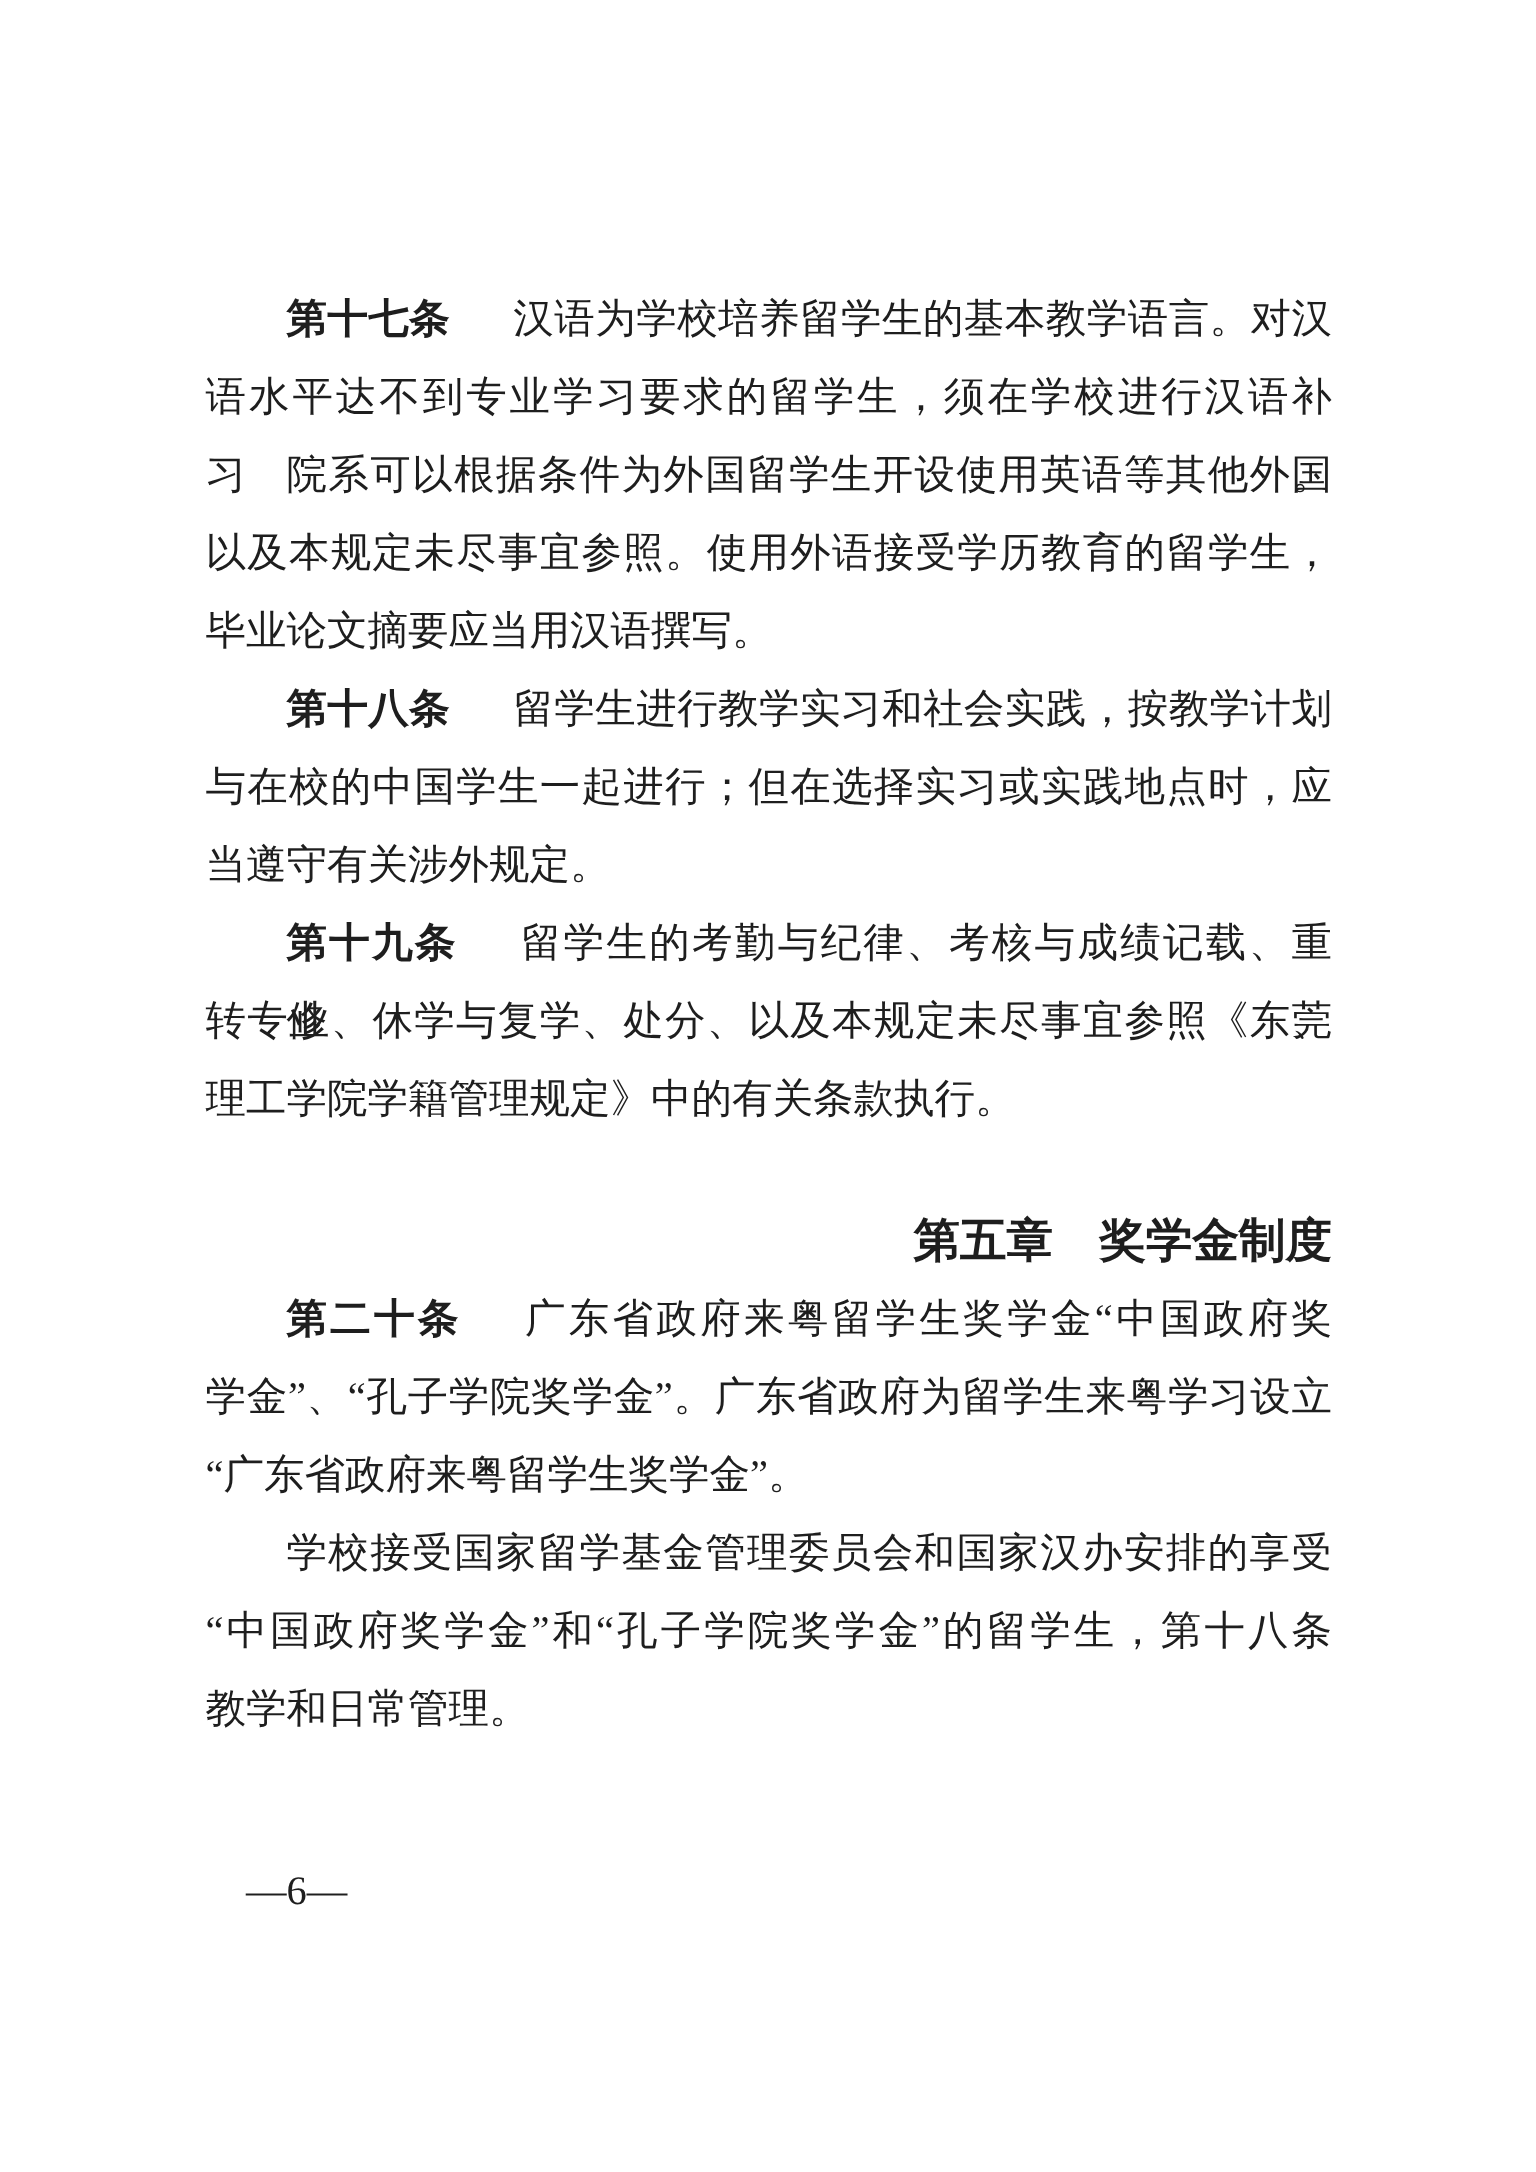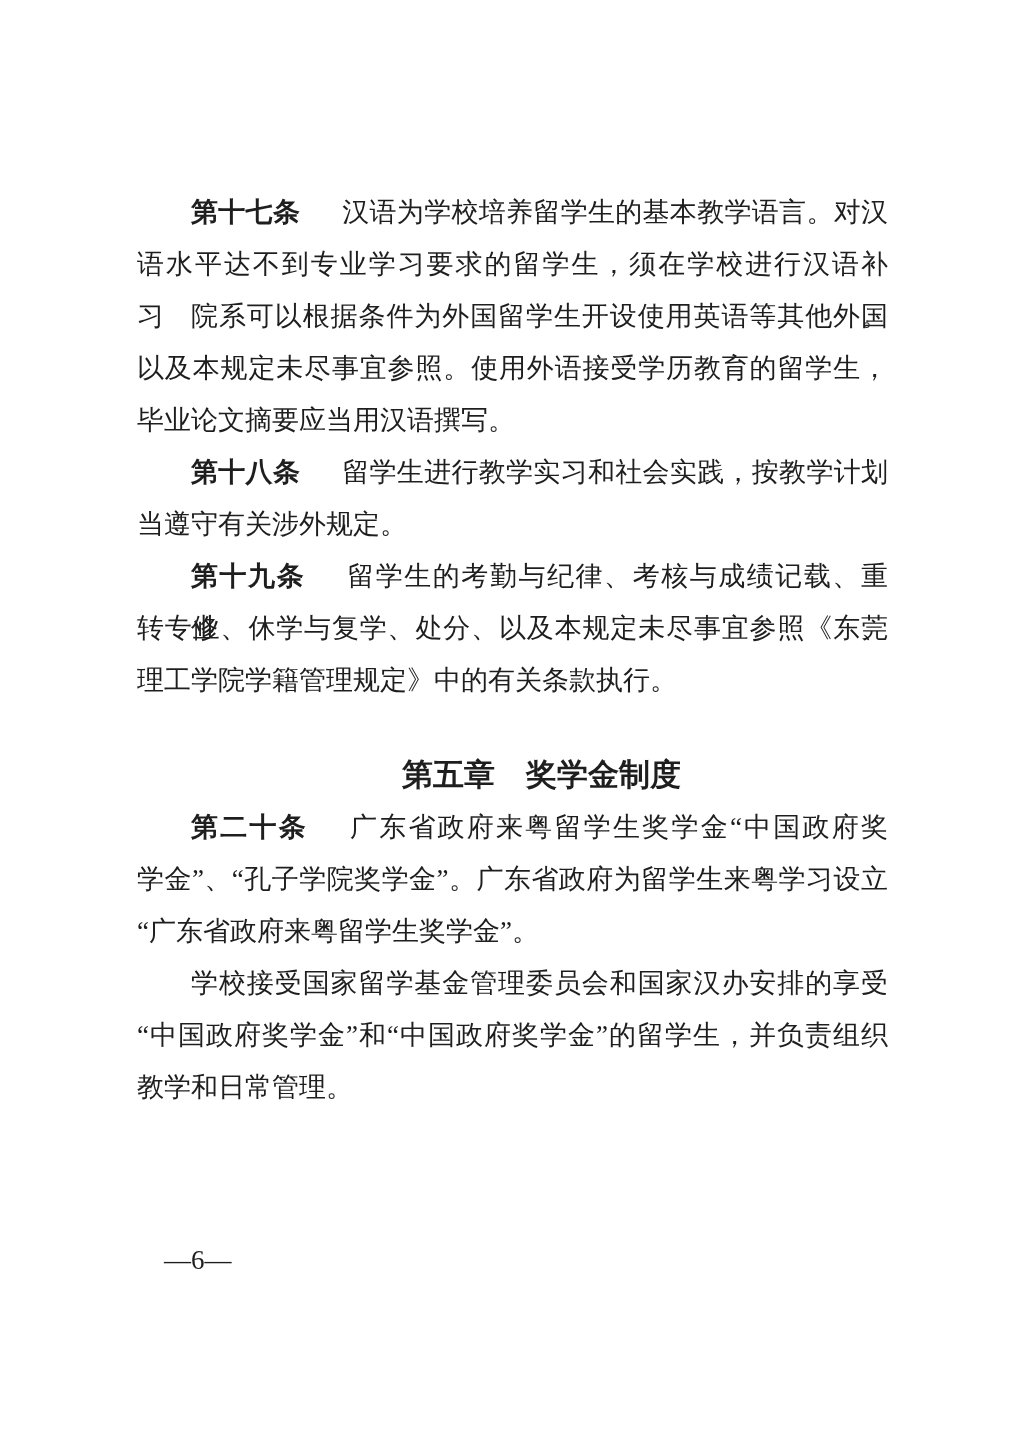--- a/index.html
+++ b/index.html
@@ -43,21 +43,21 @@
     margin-right: 42px;
   }
   .term:empty { margin-right: 0; }
   .chapter-heading {
     margin-top: 43px;
     height: 52px;
     line-height: 52px;
     font-size: 31px;
     font-weight: bold;
     font-family: "Liberation Sans", "DejaVu Sans", sans-serif;
-    text-align: center;
+    text-align: right;
     padding-left: 58px;
     white-space: nowrap;
   }
   .page-number {
     position: absolute;
     left: 164px;
     top: 1247px;
     font-size: 27px;
     line-height: 27px;
     font-family: "Liberation Serif", "DejaVu Serif", serif;
@@ -75,38 +75,39 @@
   <div class="doc-line full"><span>语水平达不到专业学习要求的留学生，须在学校进行汉语补习。</span></div>
 
   <div class="doc-line full indent"><span>院系可以根据条件为外国留学生开设使用英语等其他外国</span></div>
 
   <div class="doc-line full"><span>以及本规定未尽事宜参照。使用外语接受学历教育的留学生，</span></div>
 
   <div class="doc-line wrapok"><span>毕业论文摘要应当用汉语撰写。</span></div>
 
   <div class="doc-line full indent"><span class="term">第十八条</span><span>留学生进行教学实习和社会实践，按教学计划</span></div>
 
+  <div class="doc-line full"><span>与在校的中国学生一起进行；但在选择实习或实践地点时，应</span></div>
 
   <div class="doc-line wrapok"><span>当遵守有关涉外规定。</span></div>
 
   <div class="doc-line full indent"><span class="term">第十九条</span><span>留学生的考勤与纪律、考核与成绩记载、重修、</span></div>
 
   <div class="doc-line full"><span>转专业、休学与复学、处分、以及本规定未尽事宜参照《东莞</span></div>
 
   <div class="doc-line wrapok"><span>理工学院学籍管理规定》中的有关条款执行。</span></div>
 
   <div class="chapter-heading">第五章　奖学金制度</div>
 
   <div class="doc-line full indent"><span class="term">第二十条</span><span>广东省政府来粤留学生奖学金“中国政府奖</span></div>
 
   <div class="doc-line full"><span>学金”、“孔子学院奖学金”。广东省政府为留学生来粤学习设立</span></div>
 
   <div class="doc-line wrapok"><span>“广东省政府来粤留学生奖学金”。</span></div>
 
   <div class="doc-line full indent"><span>学校接受国家留学基金管理委员会和国家汉办安排的享受</span></div>
 
-  <div class="doc-line full"><span>“中国政府奖学金”和“中国政府奖学金”的留学生，并负责组织</span></div>
+  <div class="doc-line full"><span>“中国政府奖学金”和“孔子学院奖学金”的留学生，第十八条</span></div>
 
   <div class="doc-line wrapok"><span>教学和日常管理。</span></div>
 
 </div>
 
 <div class="page-number">—6—</div>
 
 </body></html>

